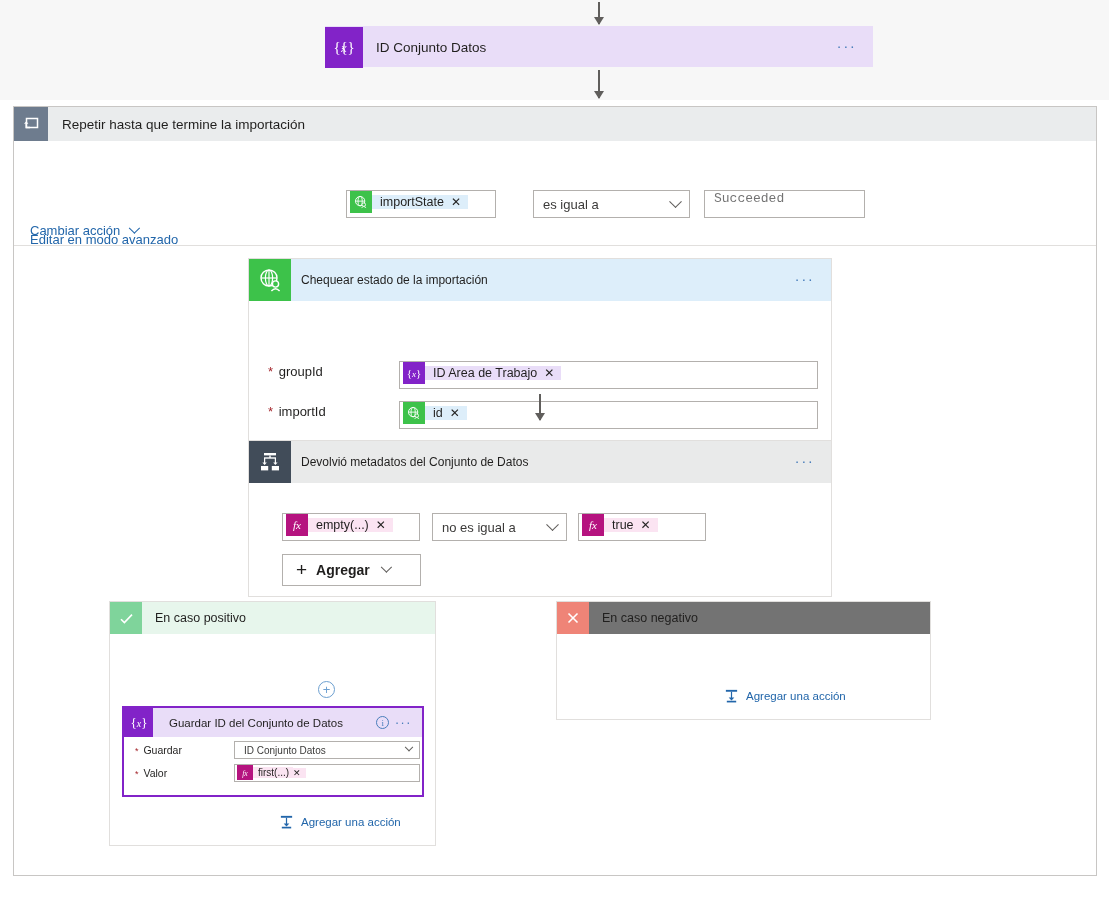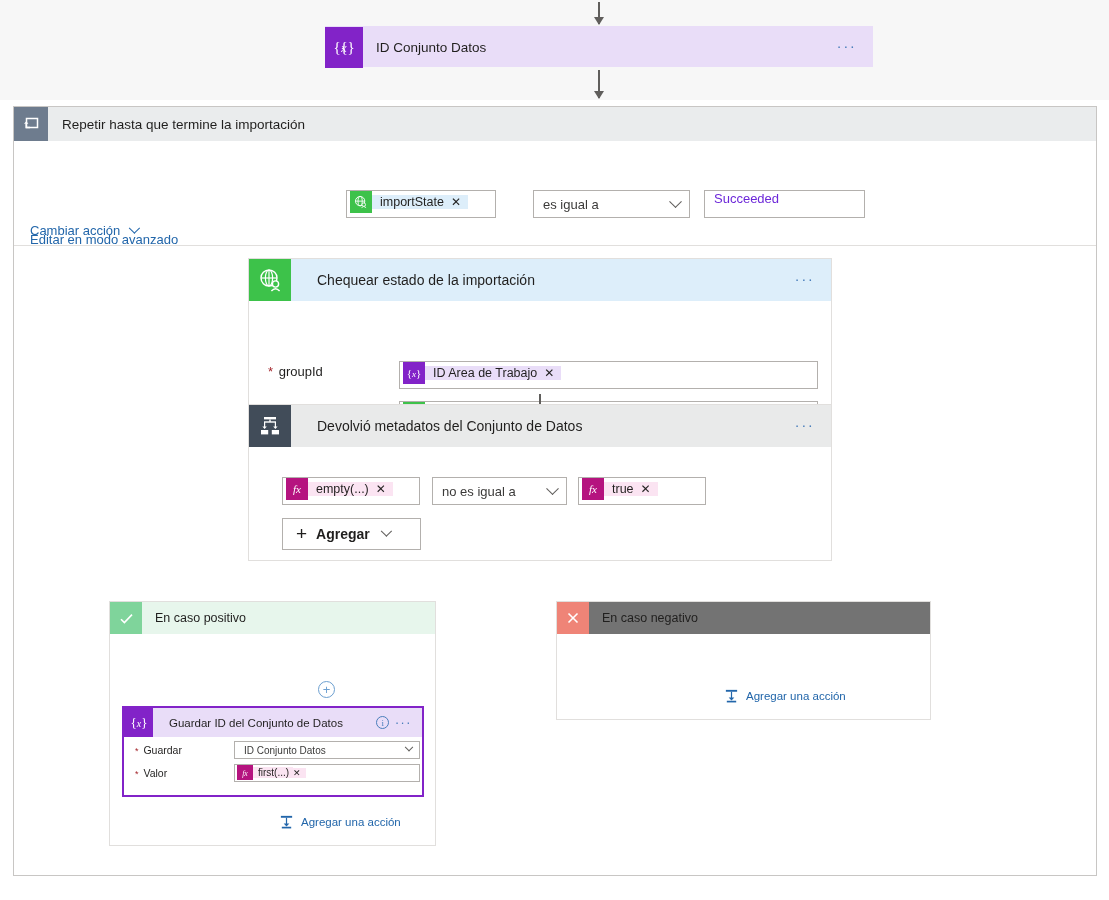--- a/index.html
+++ b/index.html
@@ -55,22 +55,22 @@
     align-items: center;
     height: 42px;
   }
   .card-icon {
     width: 42px; height: 42px;
     flex: 0 0 42px;
     display: flex; align-items: center; justify-content: center;
     color: #ffffff;
   }
   .card-title {
-    padding-left: 26px;
-    font-size: 14px;
+    padding-left: 10px;
+    font-size: 12px;
     color: #201f1e;
     white-space: nowrap;
     flex: 1 1 auto;
   }
   .ellipsis {
     color: #4a7ebb;
     letter-spacing: 2.5px;
     font-size: 15px;
     padding: 0 16px 8px 0;
     line-height: 10px;
@@ -131,21 +131,21 @@
   }
 
   
   .field {
     position: absolute;
     background: #ffffff;
     border: 1px solid #b3b0ad;
     height: 28px;
     display: flex;
   }
-  .field.plain { padding-left: 9px; font-size: 13px; color: #6d28d9; }
+  .field.plain { padding-left: 9px; font-size: 13px; color: #737373; font-family: Liberation Mono, monospace; }
   .combo {
     position: absolute;
     background: #ffffff;
     border: 1px solid #b3b0ad;
     height: 28px;
     display: flex; align-items: center;
     padding-left: 9px;
     font-size: 13px; color: #3b3a39;
     cursor: pointer;
   }
@@ -214,21 +214,21 @@
 
   .param-row { position: relative; height: 40px; }
   .param-label {
     position: absolute; left: 19px; top: 9px;
     font-size: 13px; color: #201f1e;
     white-space: nowrap;
   }
   .req-star { color: #a4262c; font-size: 13px; margin-right: 2px; }
 
   
-  #cond-card { left: 248px; top: 404px; width: 584px; }
+  #cond-card { left: 248px; top: 440px; width: 584px; }
   #cond-card .card-head { background: #e9eaea; }
   #cond-card .card-icon { background: #414c59; }
   #cond-card .body { position: relative; height: 113px; }
 
   .addbtn {
     position: absolute;
     border: 1px solid #b3b0ad;
     background: #ffffff;
     height: 32px;
     display: flex; align-items: center;

